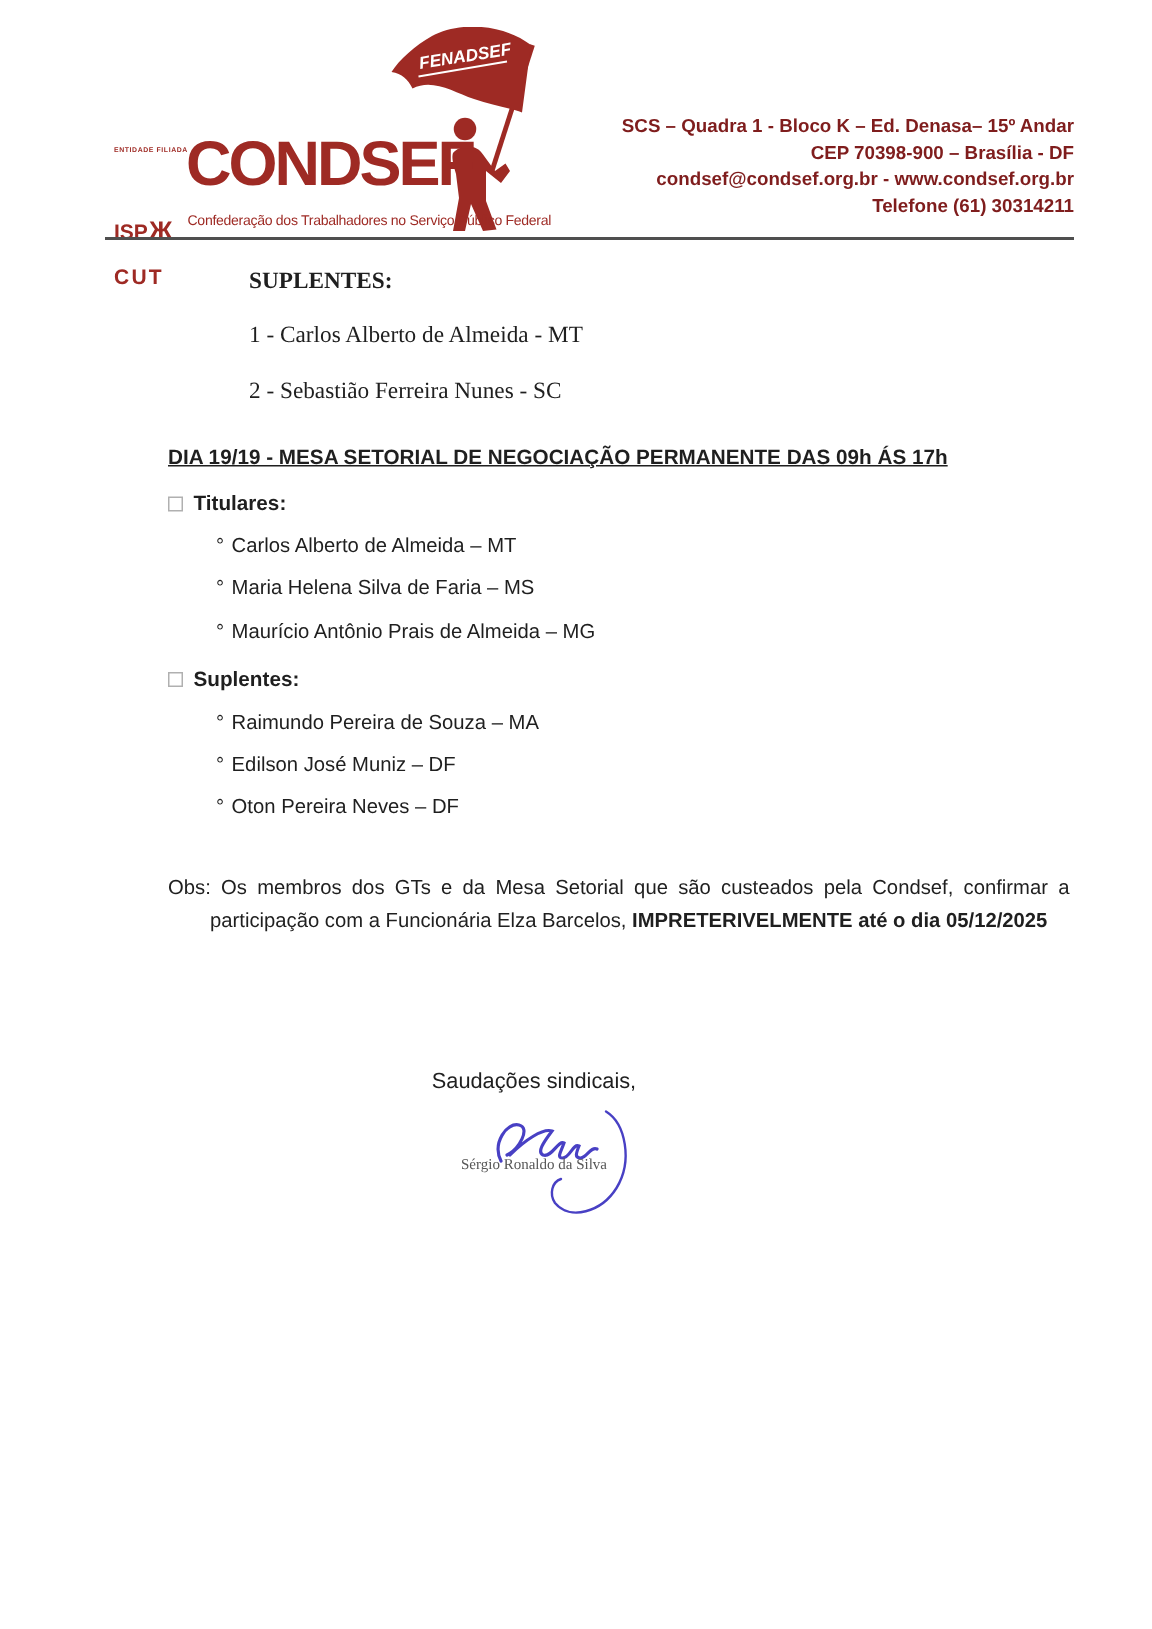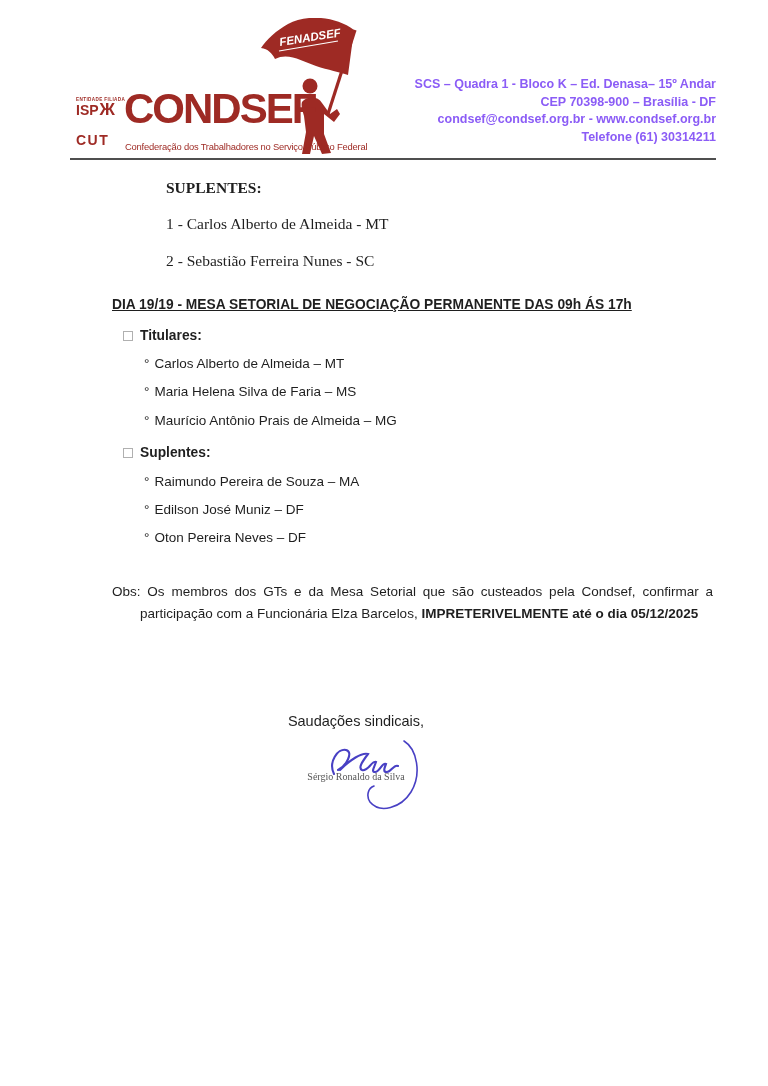--- a/index.html
+++ b/index.html
@@ -8,45 +8,45 @@
     position:relative; width:768px; height:1086px; margin:0 auto;
     background:#ffffff; overflow:hidden;
     font-family:"Liberation Sans", sans-serif; color:#1f1f1f;
   }
 
   
   .logo { position:absolute; left:76px; top:14px; width:300px; height:148px; color:#9e2a24; }
   .flagman { position:absolute; left:182px; top:4px; width:112px; height:140px; }
   .ispcut { position:absolute; left:0px; top:84px; width:50px; line-height:1; }
   .affil { font-size:4.6px; letter-spacing:.4px; font-weight:bold; white-space:nowrap; }
-  .isp-row { font-size:14px; font-weight:900; display:flex; align-items:center; }
+  .isp-row { font-size:14px; font-weight:900; display:flex; align-items:center;margin-top:44px; }
   .isp-row .zhe { font-size:17px; margin-left:1px; line-height:.8; }
   .cut { font-size:14px; font-weight:900; letter-spacing:1.5px;margin-top:16px; }
   .condsef {
     position:absolute; left:48px; top:74px; font-size:42px; font-weight:900;
     letter-spacing:-2px; line-height:1; white-space:nowrap;
   }
   .tagline { position:absolute; left:49px; top:127px; font-size:9.4px; letter-spacing:-0.2px; white-space:nowrap; }
 
   .contact {
     position:absolute; top:76px; right:52px; text-align:right;
-    font-size:12.5px; font-weight:bold; line-height:17.5px; color:#8b5cf6;
+    font-size:12.5px; font-weight:bold; line-height:17.5px; color:#7f1d1d;
   }
 
   .rule { position:absolute; left:70px; top:158px; width:646px; height:2px; background:#4f4f4f; }
 
   
   .abs { position:absolute; }
   .serif { font-family:"Liberation Serif", serif; font-size:15.5px; }
   .sup-title { left:166px; top:179px; font-weight:bold; }
   .sup-item1 { left:166px; top:215px; }
   .sup-item2 { left:166px; top:252px; }
 
   .mesa-heading { left:112px; top:297px; font-size:13.8px; font-weight:bold; text-decoration:underline; white-space:nowrap; }
-  .group-label { font-size:13.8px; font-weight:bold; left:112px;margin-left:11px; }
+  .group-label { font-size:13.8px; font-weight:bold; left:112px; }
   .tit-label { top:328px; }
   .sup-label { top:445px; }
   .chk {
     display:inline-block; width:10px; height:10px; border:1px solid #b0b0b0;
     margin-right:7px; vertical-align:-1px; background:#fff;
   }
   .li { left:144px; font-size:13.5px; }
   .li .deg { margin-right:5px; }
   .t0 { top:356px; } .t1 { top:384px; } .t2 { top:413px;text-align:center; }
   .s0 { top:474px; } .s1 { top:502px; } .s2 { top:530px; }

